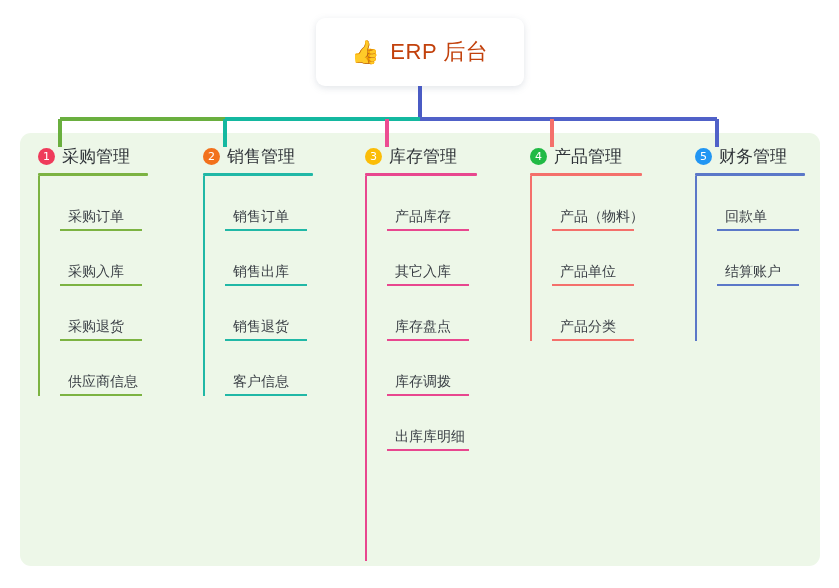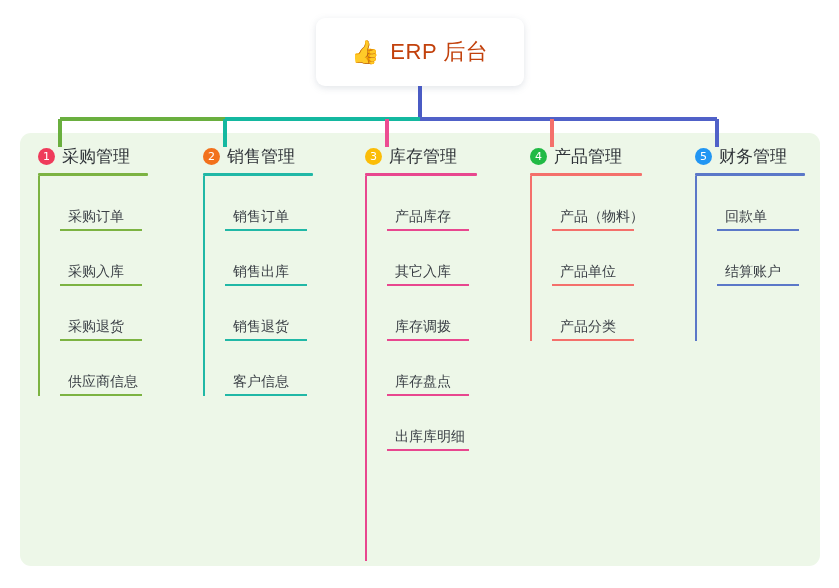--- a/index.html
+++ b/index.html
@@ -226,25 +226,25 @@
           <div class="spine" style="background: rgb(232, 71, 143); height: 385px;"></div>
           <div class="leaf">
             <span class="leaf-label">产品库存</span>
             <div class="leaf-rule" style="background: rgb(232, 71, 143);"></div>
           </div>
           <div class="leaf">
             <span class="leaf-label">其它入库</span>
             <div class="leaf-rule" style="background: rgb(232, 71, 143);"></div>
           </div>
           <div class="leaf">
+            <span class="leaf-label">库存盘点</span>
+            <div class="leaf-rule" style="background: rgb(232, 71, 143);"></div>
+          </div>
+          <div class="leaf">
             <span class="leaf-label">库存调拨</span>
-            <div class="leaf-rule" style="background: rgb(232, 71, 143);"></div>
-          </div>
-          <div class="leaf">
-            <span class="leaf-label">库存盘点</span>
             <div class="leaf-rule" style="background: rgb(232, 71, 143);"></div>
           </div>
           <div class="leaf">
             <span class="leaf-label">出库库明细</span>
             <div class="leaf-rule" style="background: rgb(232, 71, 143);"></div>
           </div>
         </div>
       </div>
       <div class="column" style="left: 530px;">
         <div class="col-header">

